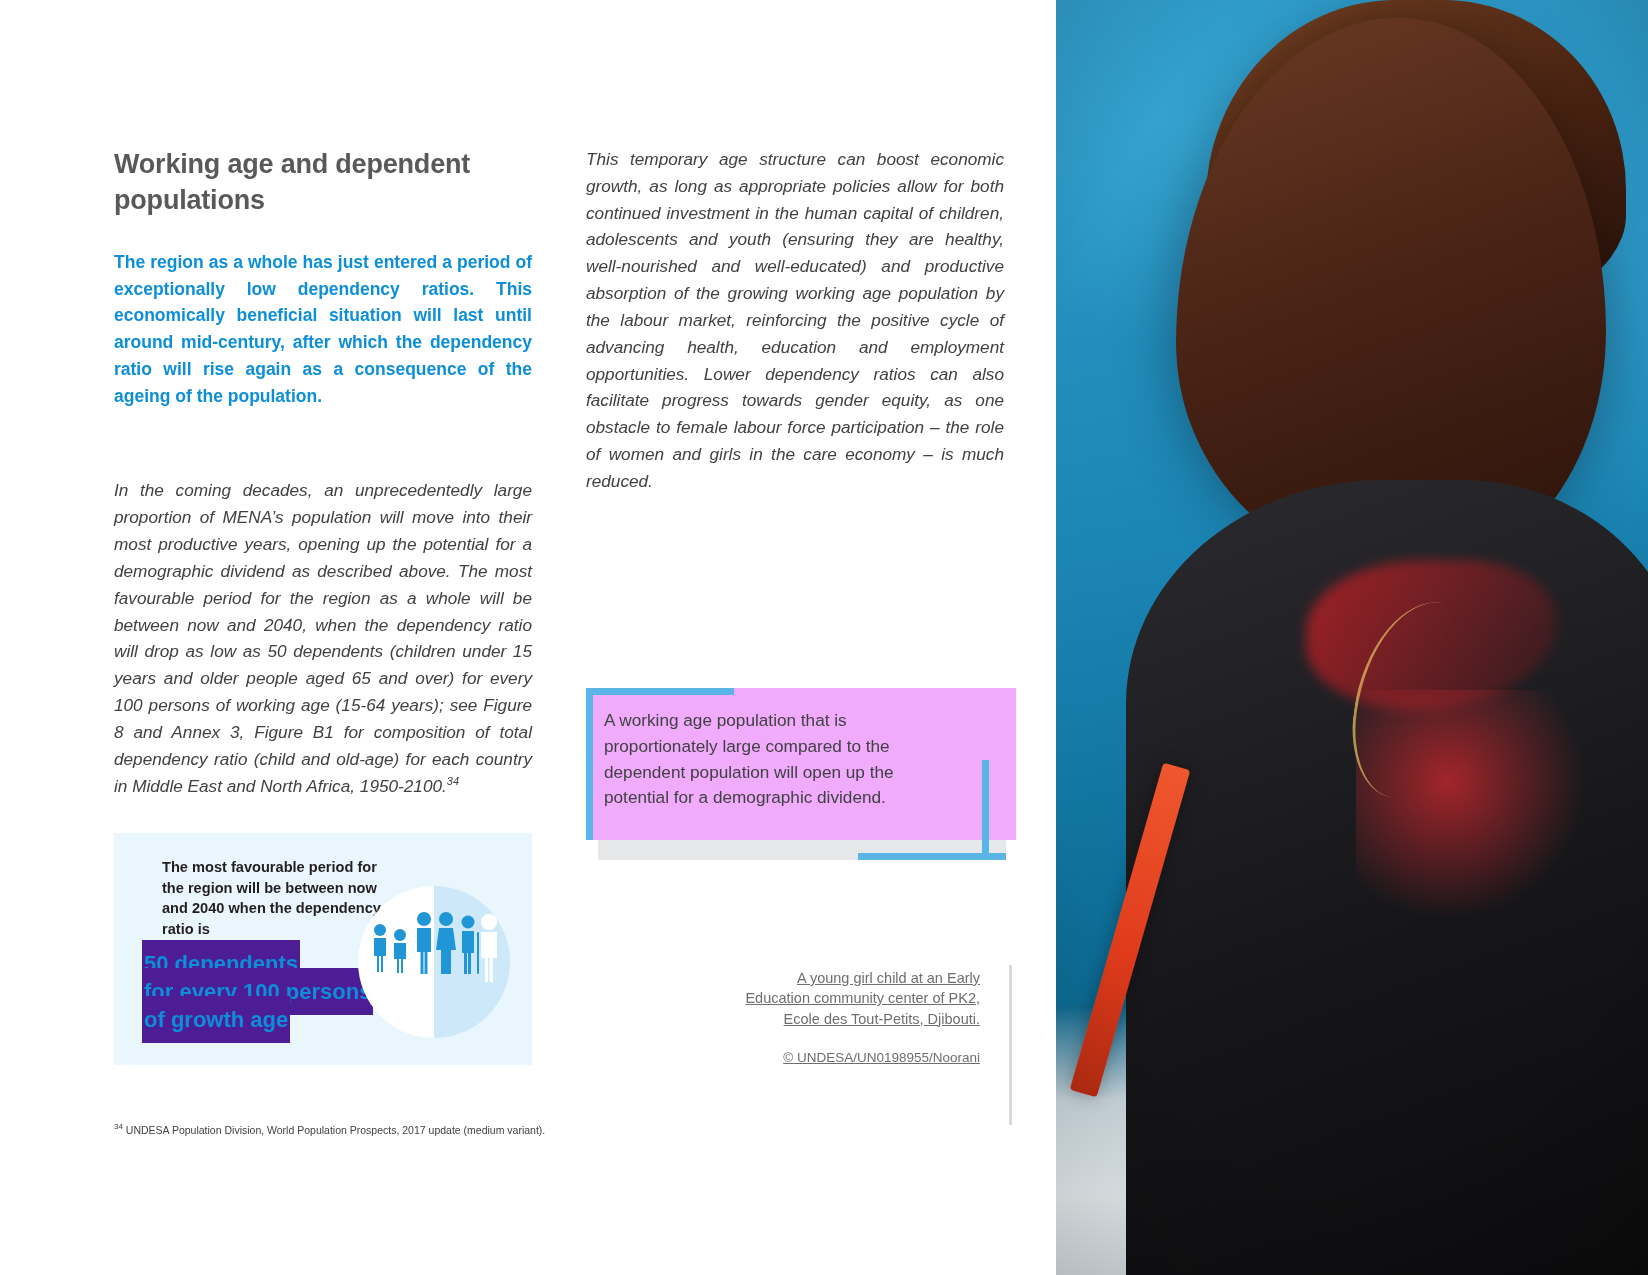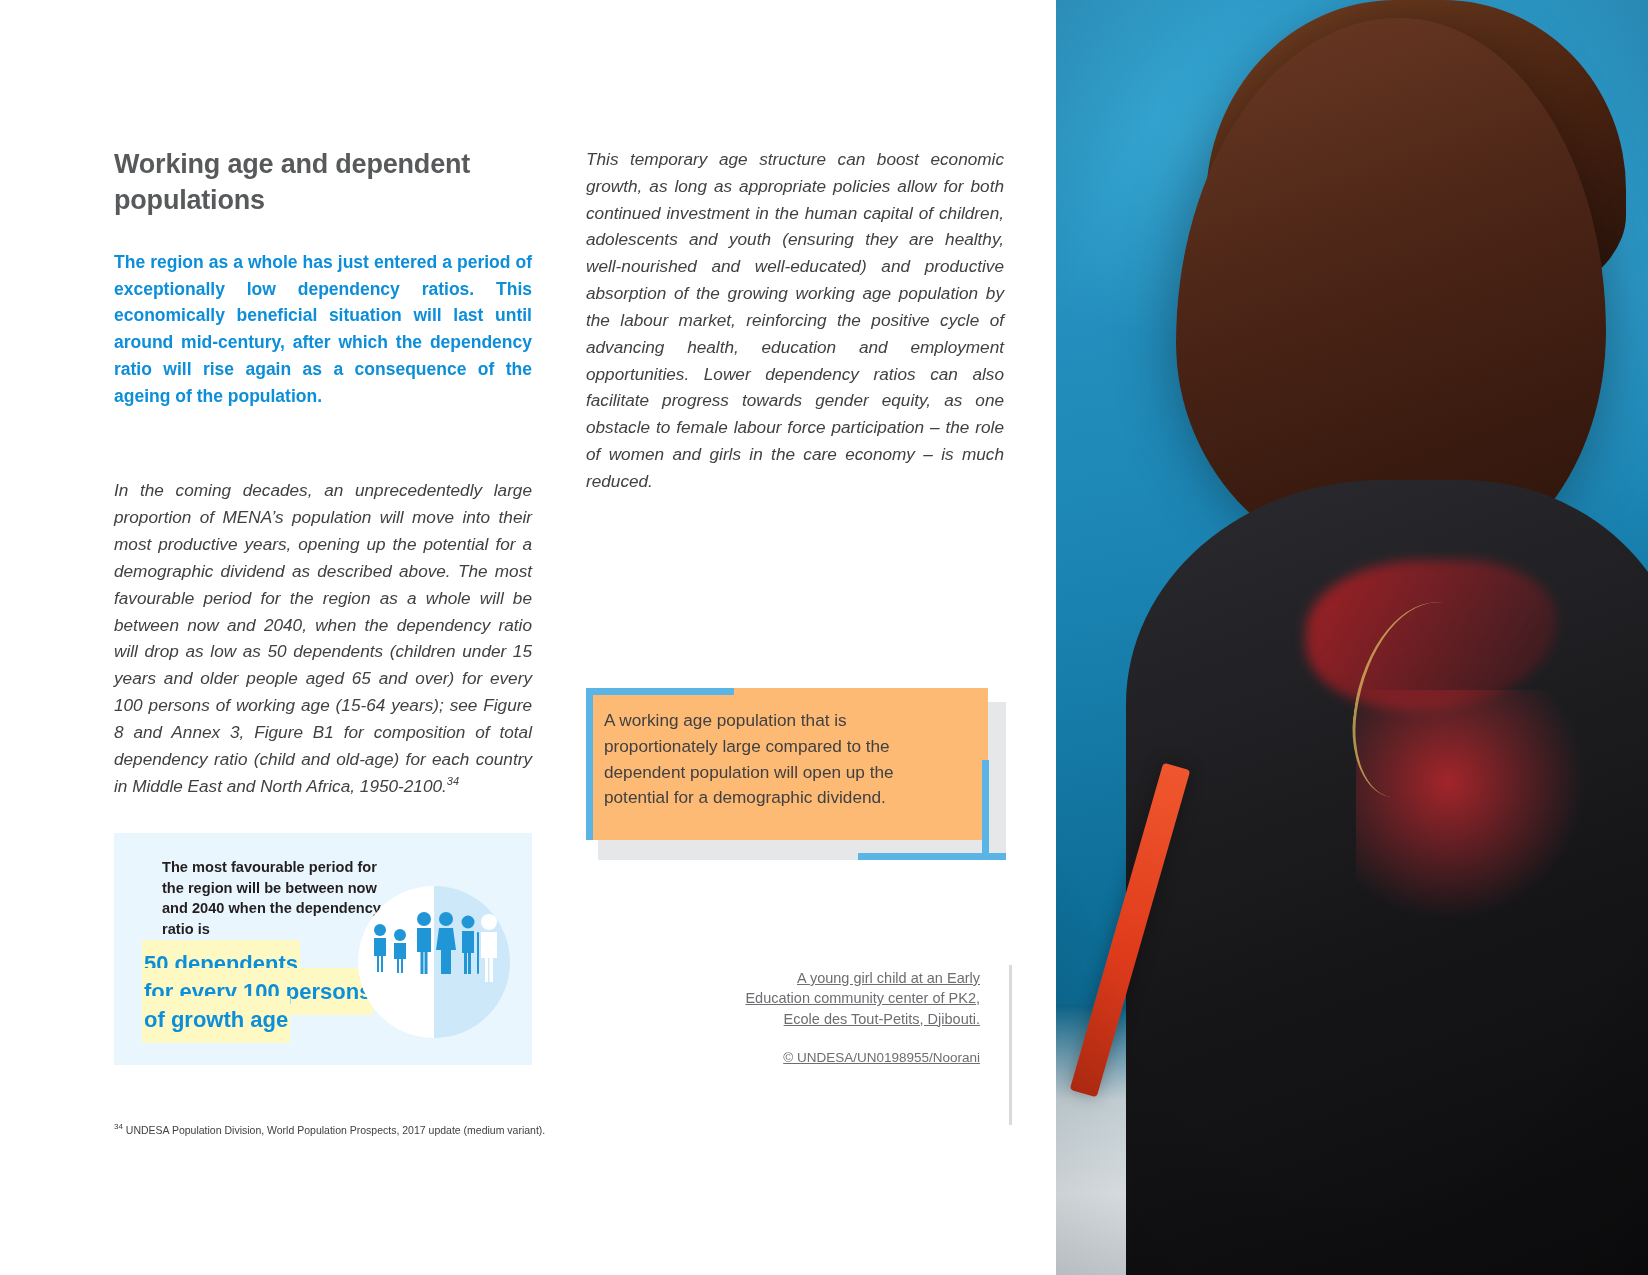--- a/index.html
+++ b/index.html
@@ -40,21 +40,21 @@
     background:#eaf6fd;
   }
   .info-text{
     position:absolute;left:48px;top:24px;width:230px;
     font-size:14.6px;line-height:1.42;font-weight:bold;color:#231f20;
   }
   .info-big{
     position:absolute;left:28px;top:117px;width:250px;
     font-size:22px;line-height:1.27;font-weight:bold;color:#0c8ed9;
   }
-  .info-big span{background:#fef9c3;padding:11px 2px;}
+  .info-big span{background:#4c1d95;padding:11px 2px;}
   .circle-art{
     position:absolute;right:22px;top:53px;width:152px;height:152px;
   }
   .circle-art .c-left{
     position:absolute;left:0;top:0;width:76px;height:152px;
     background:#ffffff;border-radius:76px 0 0 76px;
   }
   .circle-art .c-right{
     position:absolute;left:76px;top:0;width:76px;height:152px;
     background:#cde8f8;border-radius:0 76px 76px 0;
@@ -70,21 +70,22 @@
   
   .quotewrap{
     position:absolute;left:586px;top:688px;width:420px;height:172px;
   }
   .q-shadow{
     position:absolute;left:12px;top:14px;width:408px;height:158px;
     background:#e6e7e8;
   }
   .q-body{
     position:absolute;left:0;top:0;width:402px;height:152px;
-    background:#fdba74;
+    background:#f0abfc;
+    padding-left:28px;
   }
   .q-barleft{
     position:absolute;left:0;top:0;width:7px;height:152px;background:#5ab4e5;
   }
   .q-bartop{
     position:absolute;left:0;top:0;width:148px;height:7px;background:#5ab4e5;
   }
   .q-barright{
     position:absolute;left:396px;top:72px;width:7px;height:100px;background:#5ab4e5;
   }

